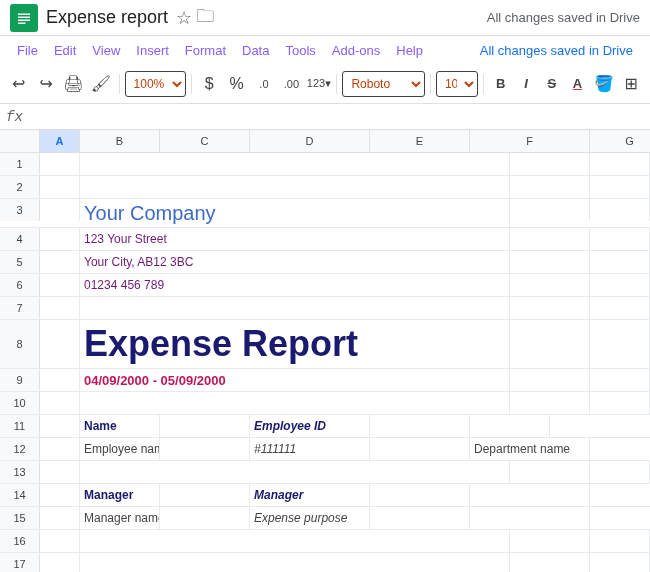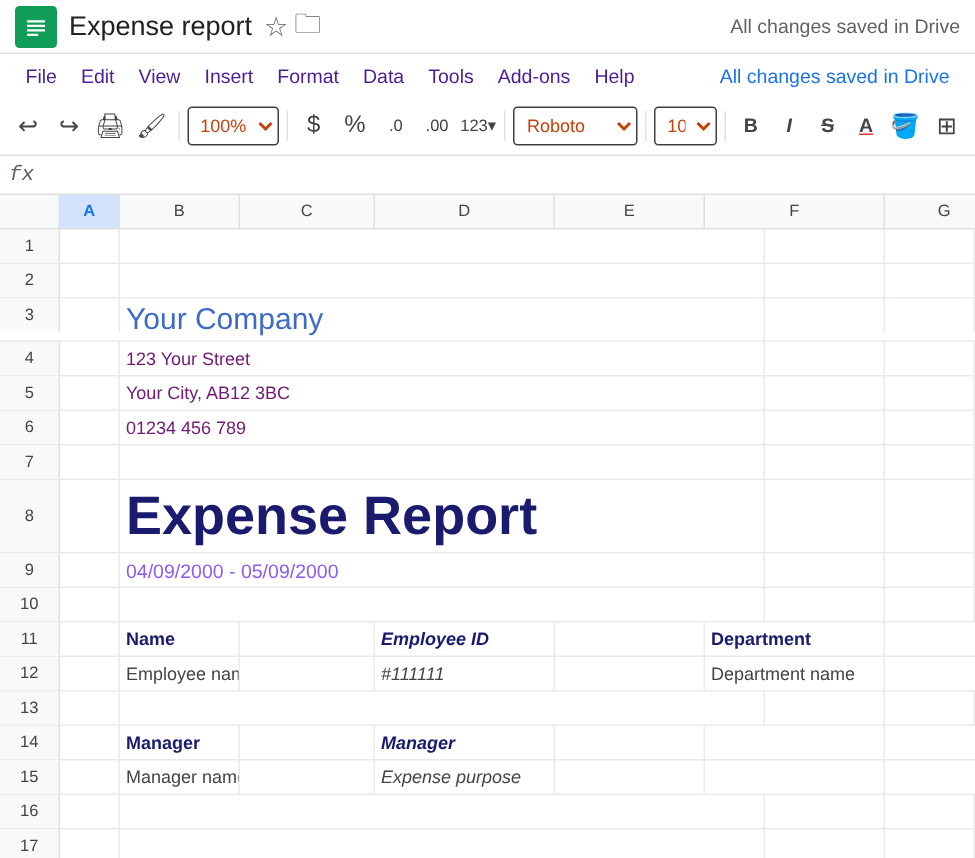--- a/index.html
+++ b/index.html
@@ -18,21 +18,21 @@
     .doc-title { font-size: 18px; color: #202124; margin-right: 8px; }
     .title-icons { display: flex; align-items: center; gap: 4px; color: #5f6368; }
     .title-icons span { font-size: 18px; cursor: pointer; }
     .autosave { margin-left: auto; font-size: 13px; color: #5f6368; }
 
     
     .menu-bar {
       display: flex; align-items: center; padding: 2px 10px; background: #fff;
       height: 28px; gap: 2px;
     }
-    .menu-item { padding: 3px 7px; font-size: 13px; color: #4c1d95; cursor: pointer; border-radius: 3px; }
+    .menu-item { padding: 3px 7px; font-size: 13px; color: #8b5cf6; cursor: pointer; border-radius: 3px; }
     .menu-item.autosave-link { color: #1a73e8; margin-left: auto; }
 
     
     .toolbar {
       display: flex; align-items: center; padding: 3px 6px; background: #fff;
       border-bottom: 1px solid #e0e0e0; height: 40px; gap: 2px;
     }
     .toolbar-btn {
       width: 28px; height: 28px; display: flex; align-items: center; justify-content: center;
       cursor: pointer; border-radius: 3px; color: #444; font-size: 16px; border: none; background: none;
@@ -94,21 +94,21 @@
     .cell-g { width: 80px; min-width: 80px; }
     .cell-h { width: 60px; min-width: 60px; }
 
     
     .row-tall-8 .cell { height: 48px; }
 
     
     .company-name { font-size: 20px; font-weight: normal; color: #3d6bc5; }
     .address-text { font-size: 12px; color: #701a75; }
     .expense-report-title { font-size: 36px; font-weight: bold; color: #1a1a6e; }
-    .date-range { font-size: 13px; color: #8b5cf6; font-weight: 400; }
+    .date-range { font-size: 13px; color: #be185d; font-weight: 700; }
     .section-label { font-size: 12px; font-weight: bold; color: #1a1a6e; }
     .section-value { font-size: 12px; color: #444; }
   </style>
 </head>
 <body>
 
 <div class="title-bar">
   <div class="title-bar-icon">
     <svg viewBox="0 0 24 24" fill="none">
       <rect width="24" height="24" rx="2" fill="#0f9d58"></rect>
@@ -286,23 +286,20 @@
     <div class="row-num">11</div>
     <div class="cell cell-a"></div>
     <div class="cell cell-b">
       <span class="section-label">Name</span>
     </div>
     <div class="cell cell-c"></div>
     <div class="cell cell-d">
       <span class="section-label">Employee ID</span>
     </div>
     <div class="cell cell-e"></div>
-    <div class="cell cell-f">
-      <span class="section-label">Department</span>
-    </div>
     <div class="cell cell-g"></div>
 
   </div>
 
   <div class="grid-row">
     <div class="row-num">12</div>
     <div class="cell cell-a"></div>
     <div class="cell cell-b">
       <span class="section-value">Employee name</span>
     </div>

